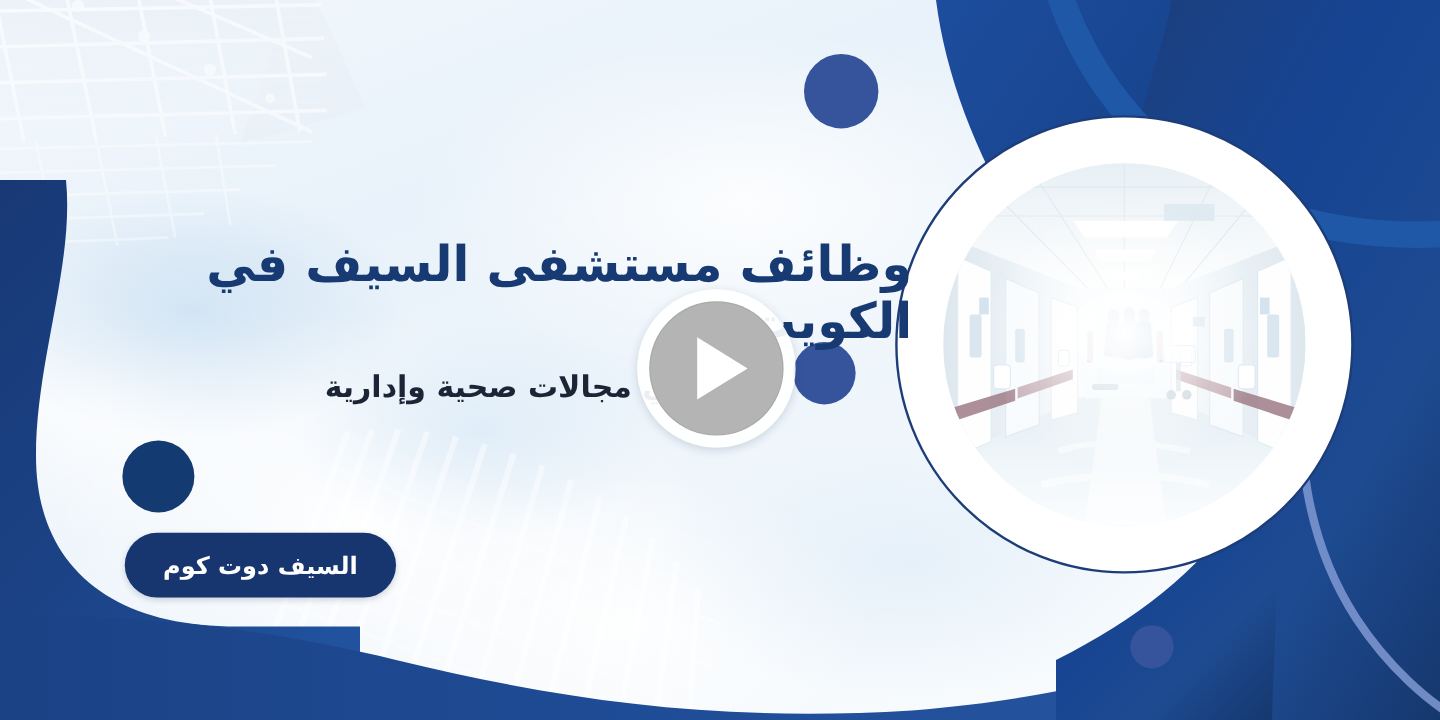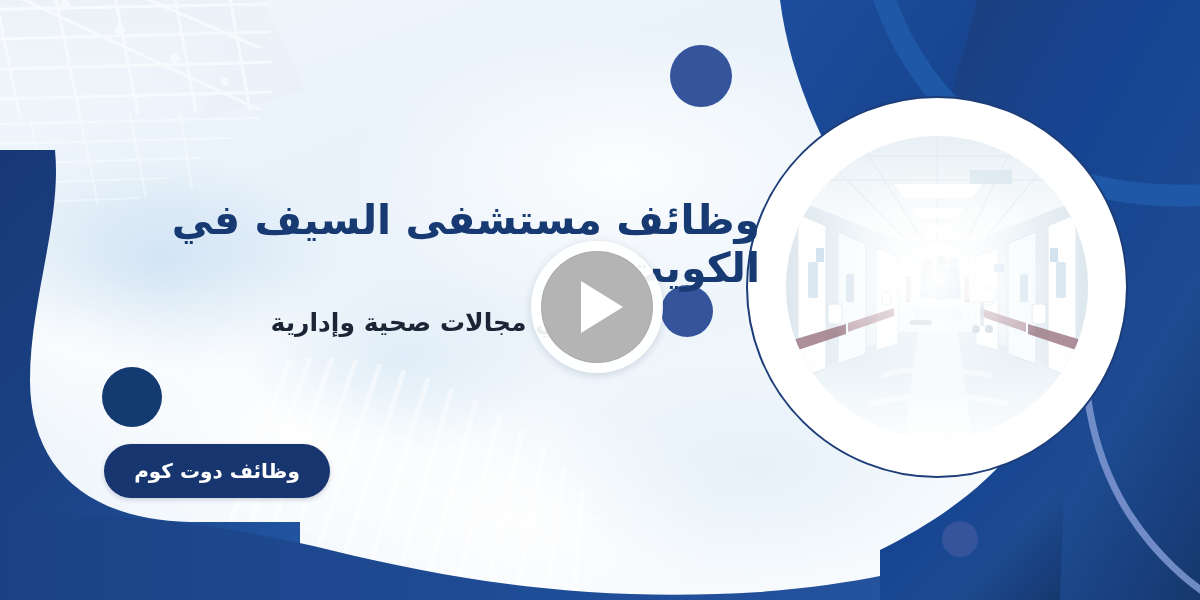--- a/index.html
+++ b/index.html
@@ -392,16 +392,16 @@
   <h1 class="title">وظائف مستشفى السيف في الكويت</h1>
   <h2 class="subtitle">لدي مجالات صحية وإدارية</h2>
 
   <div class="play-wrap">
     <div class="play-circle">
       <div class="play-tri"></div>
     </div>
   </div>
 
   <div class="badge">
-    <span>وظائف دوت كوم</span>
+    <span>السيف دوت كوم</span>
   </div>
 
 </div>
 
 </body></html>

